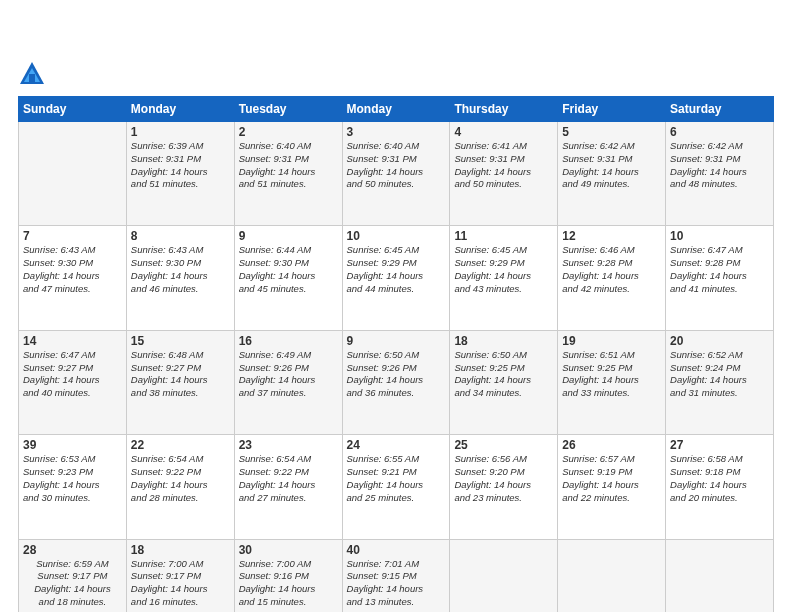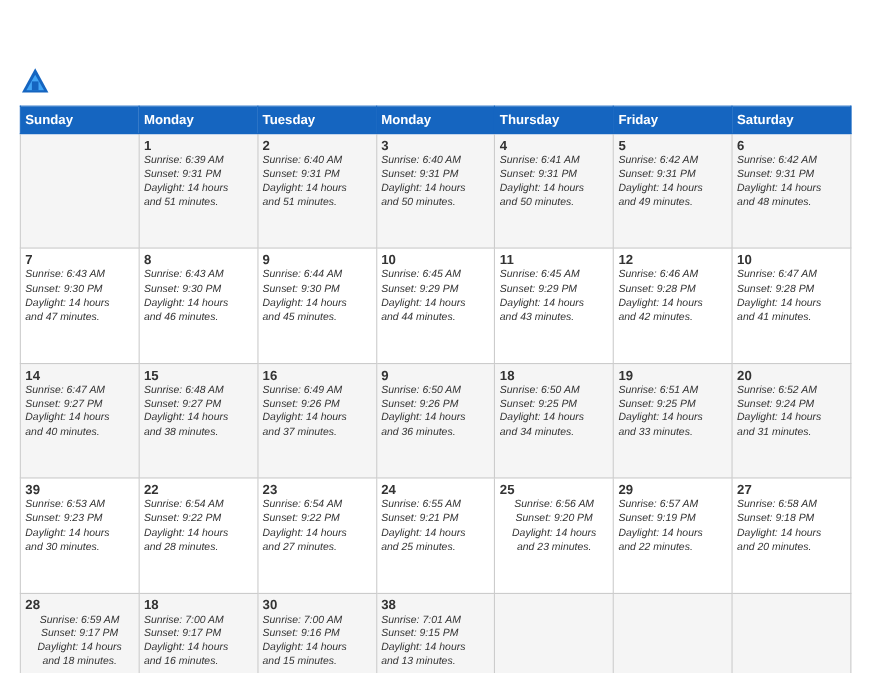--- a/index.html
+++ b/index.html
@@ -317,27 +317,27 @@
           </td>
           <td>
             <span class="day-number">24</span>
             <div class="day-info" style="white-space: pre-line;">Sunrise: 6:55 AM
 Sunset: 9:21 PM
 Daylight: 14 hours
 and 25 minutes.</div>
           </td>
           <td>
             <span class="day-number">25</span>
-            <div class="day-info" style="white-space: pre-line; text-align: center;">Sunrise: 6:56 AM
+            <div class="day-info" style="white-space: pre-line;">Sunrise: 6:56 AM
 Sunset: 9:20 PM
 Daylight: 14 hours
 and 23 minutes.</div>
           </td>
           <td>
-            <span class="day-number">29</span>
+            <span class="day-number">26</span>
             <div class="day-info" style="white-space: pre-line;">Sunrise: 6:57 AM
 Sunset: 9:19 PM
 Daylight: 14 hours
 and 22 minutes.</div>
           </td>
           <td>
             <span class="day-number">27</span>
             <div class="day-info" style="white-space: pre-line;">Sunrise: 6:58 AM
 Sunset: 9:18 PM
 Daylight: 14 hours
@@ -360,21 +360,21 @@
 and 16 minutes.</div>
           </td>
           <td>
             <span class="day-number">30</span>
             <div class="day-info" style="white-space: pre-line;">Sunrise: 7:00 AM
 Sunset: 9:16 PM
 Daylight: 14 hours
 and 15 minutes.</div>
           </td>
           <td>
-            <span class="day-number">38</span>
+            <span class="day-number">40</span>
             <div class="day-info" style="white-space: pre-line;">Sunrise: 7:01 AM
 Sunset: 9:15 PM
 Daylight: 14 hours
 and 13 minutes.</div>
           </td>
           <td class="empty-cell"></td>
           <td class="empty-cell"></td>
           <td class="empty-cell"></td>
         </tr>
       </tbody>

